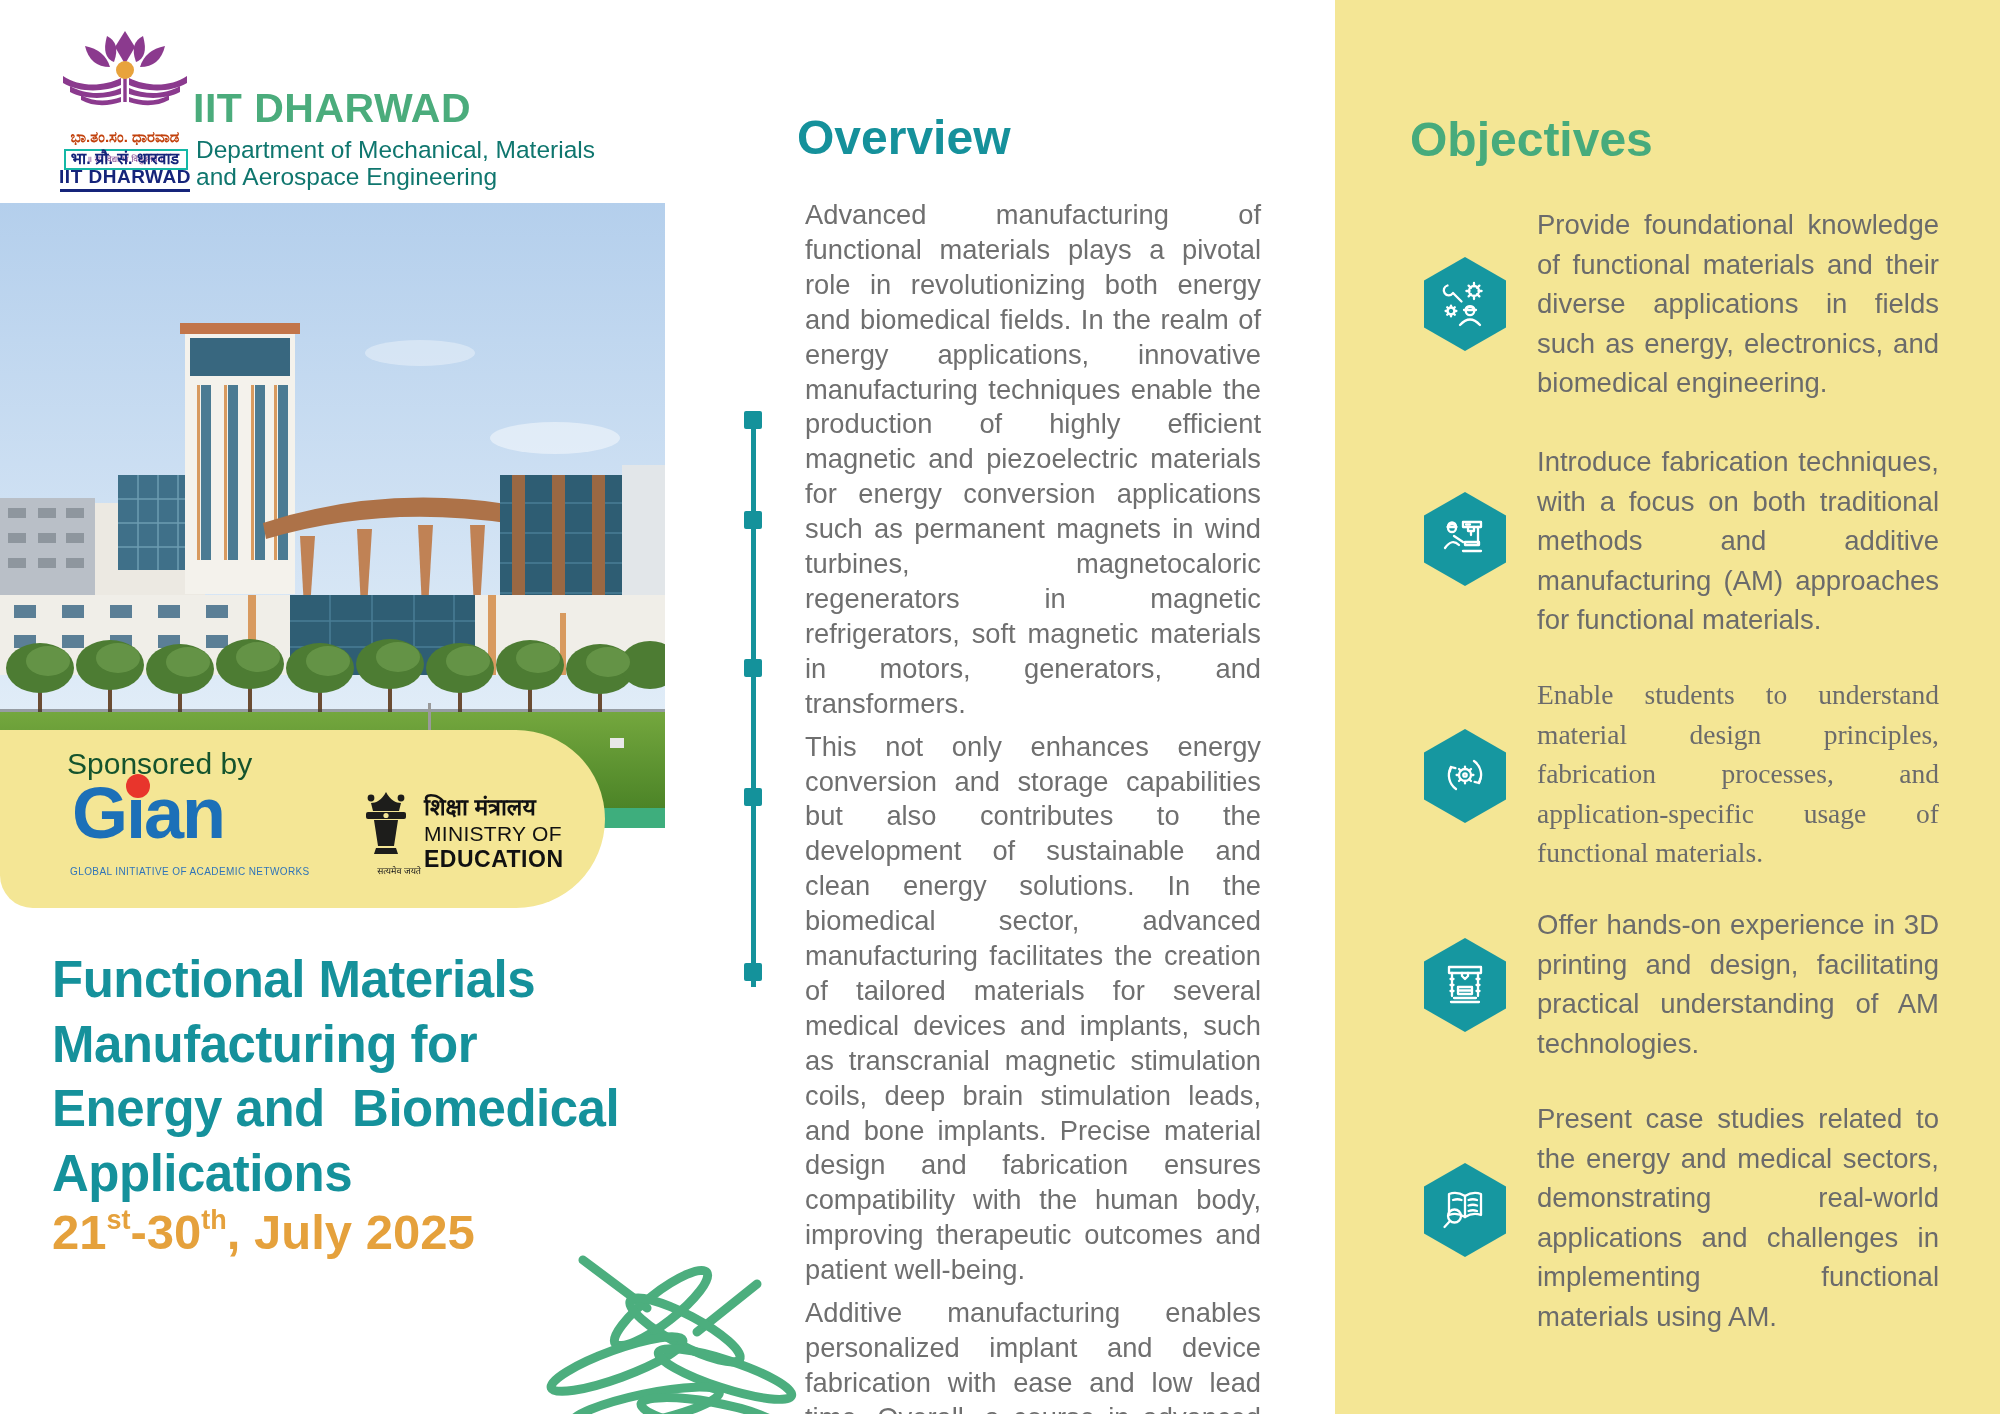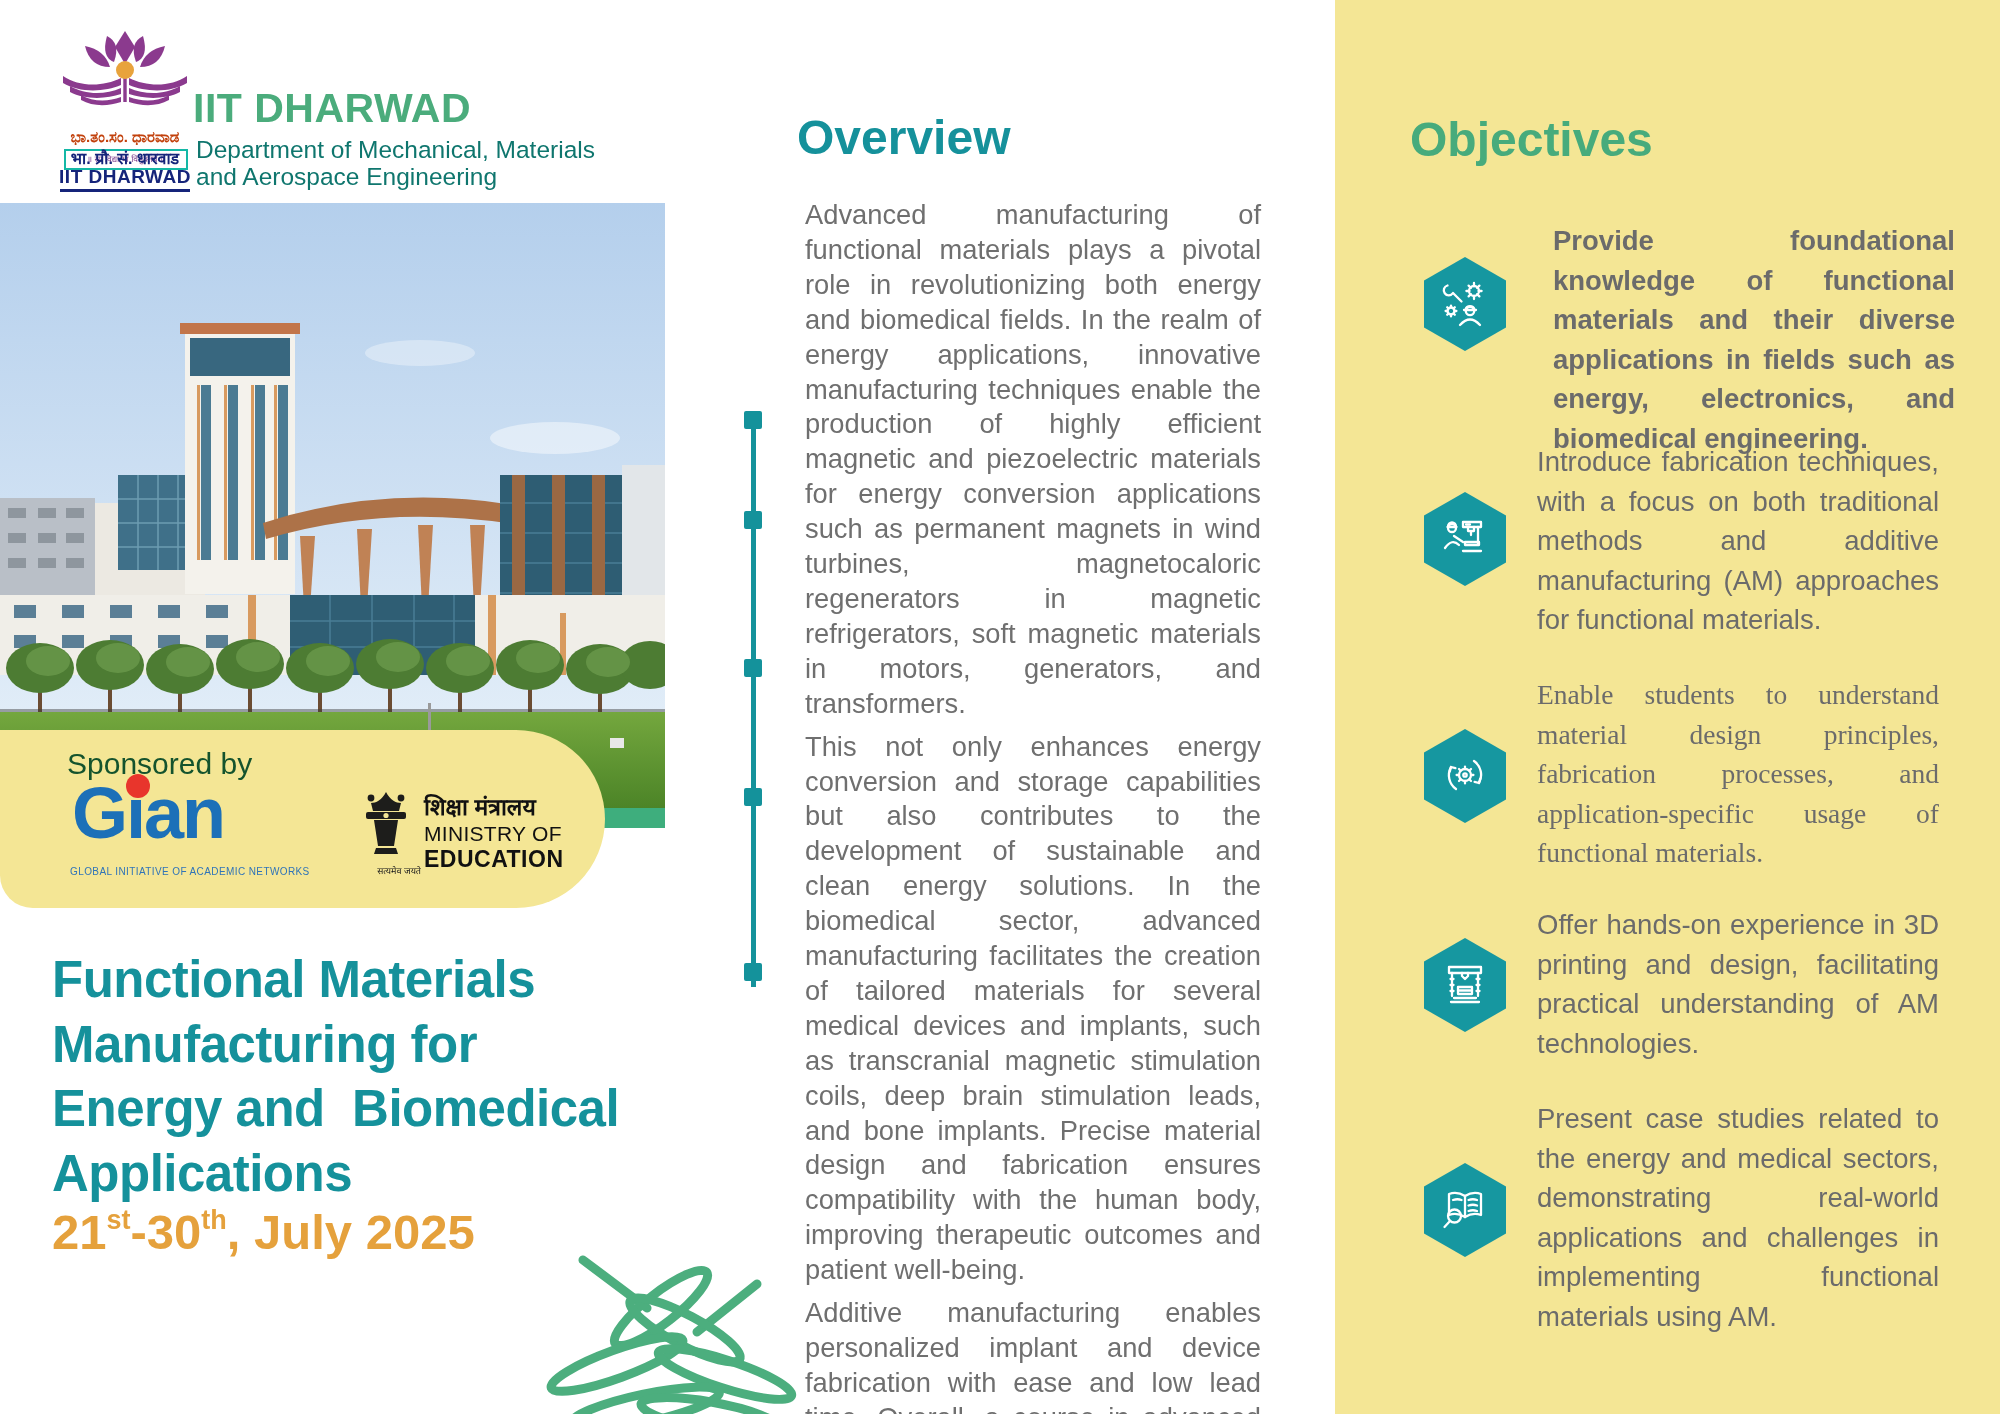--- a/index.html
+++ b/index.html
@@ -329,21 +329,21 @@
         <path d="M33 3v3.2 M33 16v3 M40.6 11h-3 M25.4 11h3 M38.4 5.6l-2.3 2.3 M27.6 16.4l2.3-2.3 M38.4 16.4l-2.3-2.3 M27.6 5.6l2.3 2.3"></path>
         <path d="M6.5 5.5a5 5 0 1 0 5.5 7.5l8.5 8.5"></path>
         <circle cx="10" cy="31" r="3.5"></circle>
         <path d="M10 25.6v2 M10 34.4v2 M15.4 31h-2 M4.6 31h2 M13.8 27.2l-1.4 1.4 M6.2 34.8l1.4-1.4 M13.8 34.8l-1.4-1.4 M6.2 27.2l1.4 1.4"></path>
         <circle cx="29" cy="31" r="4.2"></circle>
         <path d="M24.5 29.6a4.7 4.7 0 0 1 9 0 M23 30h12"></path>
         <path d="M19 45q10-11 20 0"></path>
       </g>
     </svg>
   </div>
-  <p class="objective-text ot1" style="margin:16px;font-weight:bold;">Provide foundational knowledge of functional materials and their diverse applications in fields such as energy, electronics, and biomedical engineering.</p>
+  <p class="objective-text ot1" style="margin:0;">Provide foundational knowledge of functional materials and their diverse applications in fields such as energy, electronics, and biomedical engineering.</p>
 
   <div class="hex hx2">
     <svg width="48" height="48" viewBox="0 0 48 48">
       <g stroke="#fff" stroke-width="2.3" fill="none" stroke-linecap="round" stroke-linejoin="round">
         <rect x="22" y="7" width="18" height="5"></rect>
         <path d="M25 9.5h4 M37 12v17"></path>
         <path d="M27 12v4h6v-4 M30 16v4"></path>
         <rect x="24" y="27" width="14" height="3"></rect>
         <path d="M22 36h18"></path>
         <circle cx="11" cy="13" r="4"></circle>

